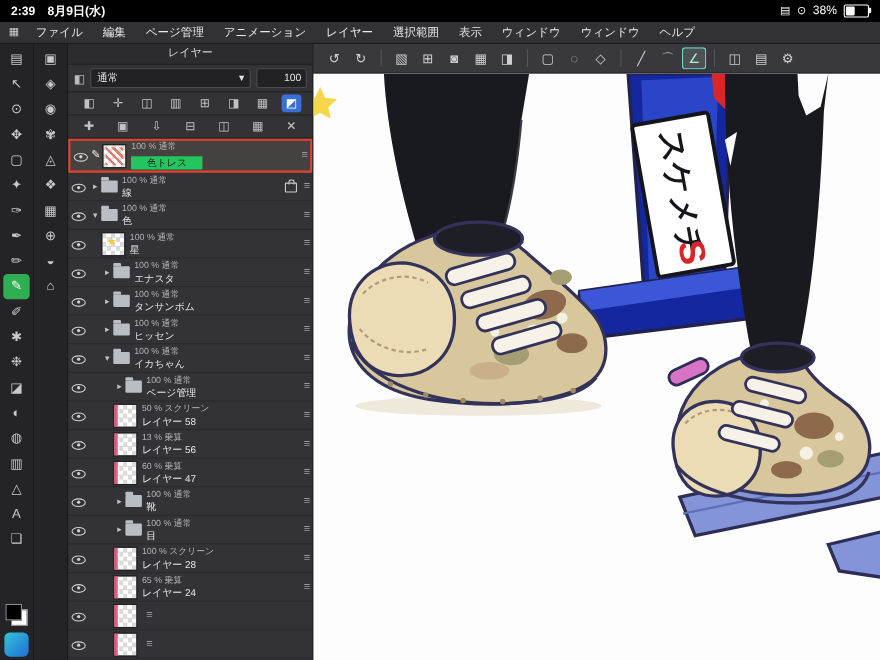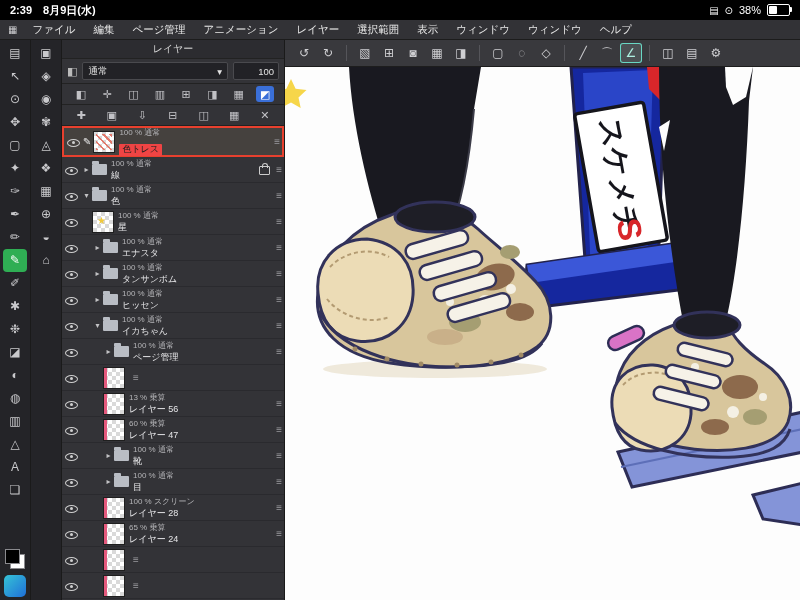--- a/index.html
+++ b/index.html
@@ -58,21 +58,21 @@
   .thumb{width:20px;height:20px;border:1px solid #1f1f1f;position:relative;margin-right:4px;flex:none;
          background:repeating-conic-gradient(#ffffff 0 25%,#d9d9d9 0 50%) 0 0/8px 8px;}
   .thumb.clip::before{content:'';position:absolute;left:0;top:0;bottom:0;width:3px;background:#e4597d;}
   .thumb.star::after{content:'★';position:absolute;left:4px;top:3px;font-size:10px;color:#f0c93c;}
   .thumb.trace::after{content:'';position:absolute;inset:2px;
          background:repeating-linear-gradient(45deg,rgba(227,96,80,.8) 0 2px,transparent 2px 5px);}
   .pen-ind{font-size:10px;color:#e8e8e8;margin-right:2px;flex:none;}
   .meta{flex:1;min-width:0;overflow:hidden;}
   .blend-line{font-size:8px;color:#b5b5b8;line-height:10px;white-space:nowrap;}
   .name-line{font-size:9px;color:#e6e6e8;line-height:12px;white-space:nowrap;}
-  .selected .name-line{background:#ef4444;color:#202020;padding:0 3px;border-radius:1px;display:inline-block;font-family:Liberation Mono, monospace;}
+  .selected .name-line{background:#22c55e;color:#202020;padding:0 14px;border-radius:1px;display:inline-block;}
   .lock{width:9px;height:7px;border:1px solid #ccc;border-radius:1px;position:relative;flex:none;margin:2px 2px 0 2px;}
   .lock::before{content:'';position:absolute;left:1.5px;top:-4px;width:4px;height:4px;border:1px solid #ccc;border-bottom:none;border-radius:3px 3px 0 0;}
   .handle{color:#9a9a9e;font-size:10px;margin-left:4px;flex:none;}
   
   .canvas-col{flex:1;display:flex;flex-direction:column;min-width:0;}
   .canvas-toolbar{height:26px;background:#39393d;border-bottom:1px solid #1d1d1d;display:flex;align-items:center;
                   padding:0 8px;gap:2px;color:#cfcfd2;flex:none;}
   .tb-icon{width:22px;height:20px;line-height:20px;text-align:center;font-size:12px;border-radius:3px;}
   .tb-icon.active{background:#4c5154;box-shadow:inset 0 0 0 1px #69d7c4;color:#aef0e2;}
   .tb-sep{width:1px;height:16px;background:#55555a;margin:0 5px;}
@@ -291,20 +291,24 @@
             <div class="meta">
               <div class="blend-line">100 % 通常</div>
               <div class="name-line">ページ管理</div>
             </div>
             <span class="handle">≡</span>
           </div>
           <div class="layer-row">
             <span class="eye"></span>
             <span class="indent" style="width: 22px;"></span>
             <span class="thumb clip"></span>
+            <div class="meta">
+              <div class="blend-line">50 % スクリーン</div>
+              <div class="name-line">レイヤー 58</div>
+            </div>
             <span class="handle">≡</span>
           </div>
           <div class="layer-row">
             <span class="eye"></span>
             <span class="indent" style="width: 22px;"></span>
             <span class="thumb clip"></span>
             <div class="meta">
               <div class="blend-line">13 % 乗算</div>
               <div class="name-line">レイヤー 56</div>
             </div>

